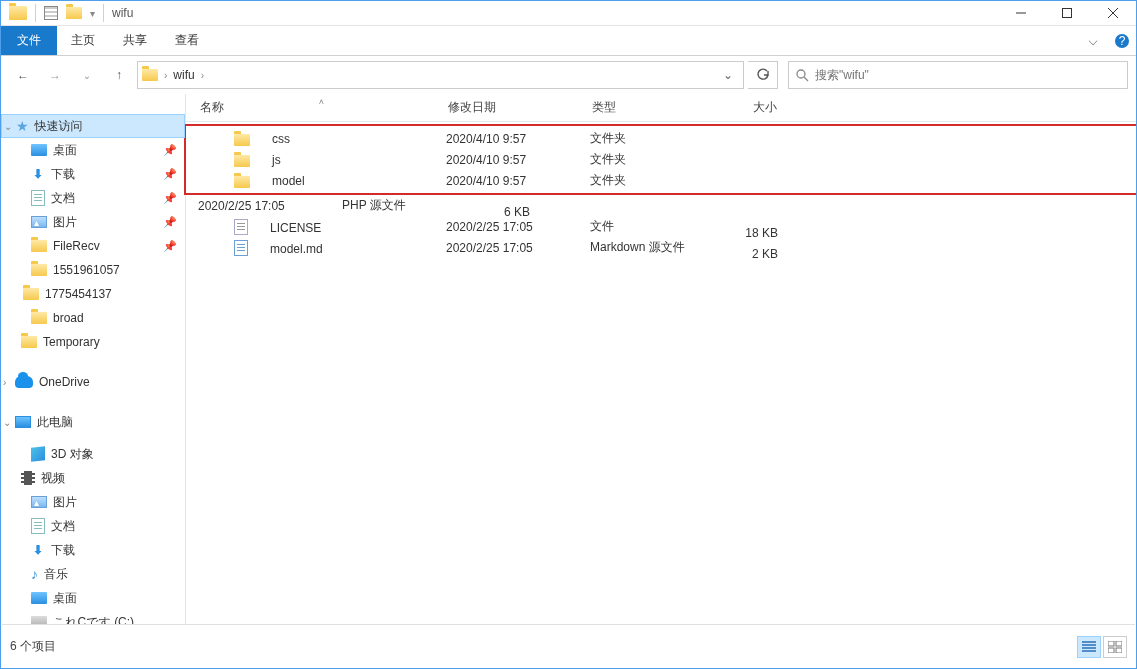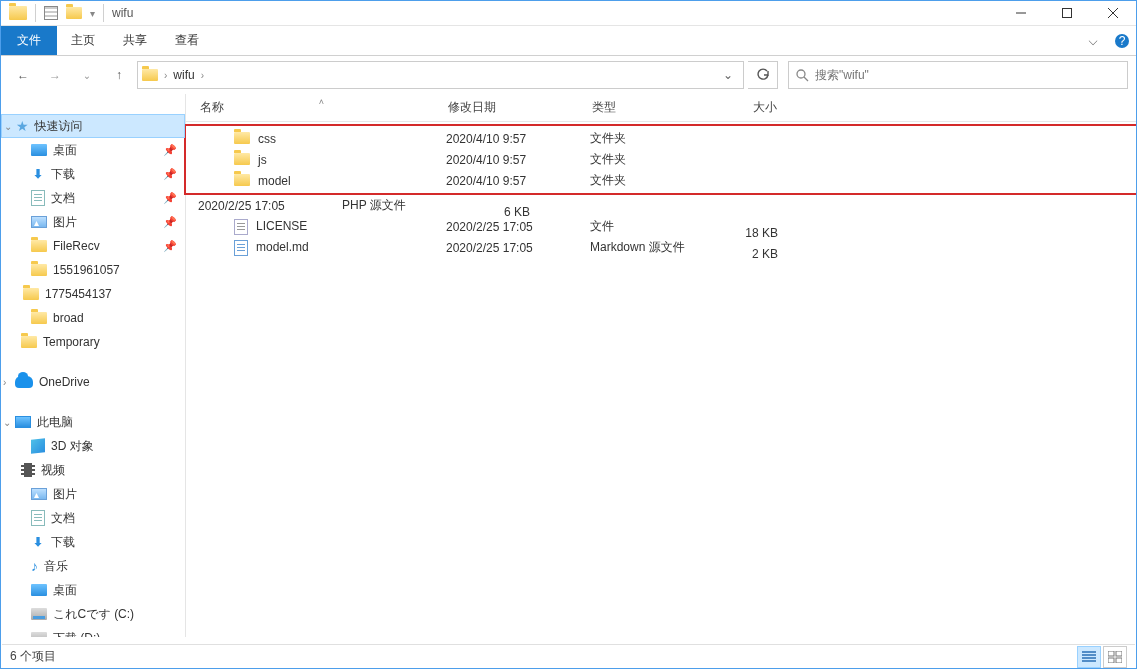--- a/index.html
+++ b/index.html
@@ -48,28 +48,28 @@
 .col-headers { height:28px; display:flex; align-items:center; border-bottom:1px solid #e8e8e8; color:#444; padding-left:12px; }
 .col-name { width:248px; position:relative; }
 .col-name .sort-ind { position:absolute; left:50%; top:-2px; transform:translateX(-50%); font-size:9px; color:#888; }
 .col-date { width:144px; }
 .col-type { width:118px; }
 .col-size { width:76px; text-align:right; padding-right:6px; }
 .col-hdr { border-right:1px solid transparent; padding-left:2px; }
 
 .file-rows { flex:1; padding-top:2px; }
 .row { height:21px; display:flex; align-items:center; padding-left:12px; color:#333; }
-.row .c-name { width:248px; display:flex; align-items:flex-start; gap:8px;padding-left:36px; }
+.row .c-name { width:248px; display:flex; align-items:flex-end; gap:22px;padding-left:36px; }
 .row .c-date { width:144px; }
 .row .c-type { width:118px; }
 .row .c-size { width:76px; text-align:right; padding-right:6px;margin-top:12px; }
 .highlight-box { border:2px solid #d42a2a; padding:2px 0; margin-left:-2px; margin-right:-2px; }
 
 
-.statusbar { height:24px; border-top:1px solid #e0e0e0; display:flex; align-items:center; padding:0 8px; color:#444; position:absolute; bottom:0; left:1px; right:1px; background:#fff;justify-content:center; }
+.statusbar { height:44px; border-top:1px solid #e0e0e0; display:flex; align-items:center; padding:0 8px; color:#444; position:absolute; bottom:0; left:1px; right:1px; background:#fff;justify-content:center; }
 .statusbar .view-toggles { margin-left:auto; display:flex; gap:2px; }
 .statusbar .vt { width:24px; height:22px; border:1px solid #ccc; display:flex; align-items:center; justify-content:center; }
 .statusbar .vt.active { background:#cce8ff; border-color:#99d1ff; }
 
 
 .ico-folder { width:16px; height:12px; background:linear-gradient(#ffe9a6,#f6c94d); border-radius:1px; position:relative; }
 .ico-folder::before { content:""; position:absolute; top:-3px; left:0; width:7px; height:3px; background:#f6c94d; border-radius:1px 1px 0 0; }
 .ico-folder.big { width:18px; height:14px; }
 .ico-file { width:14px; height:16px; background:#fff; border:1px solid #aac; position:relative; }
 .ico-file.php::after { content:""; position:absolute; left:2px; right:2px; top:3px; height:7px; background:repeating-linear-gradient(#7a90c8 0 1px, transparent 1px 3px); }
@@ -229,21 +229,21 @@
         <span>OneDrive</span>
       </div>
     </div>
     <div class="group">
       <div class="item root">
         <span class="chev">⌄</span>
         <span class="ico-pc"></span>
         <span>此电脑</span>
       </div>
       <div id="pc-items">
-          <div class="item" style="padding-left: 30px;">
+          <div class="item" style="padding-left: 30px; margin-top: 8px;">
             <span class="ico-3d"></span>
             <span>3D 对象</span>
           </div>
           <div class="item" style="padding-left: 20px;">
             <span class="ico-video"></span>
             <span>视频</span>
           </div>
           <div class="item" style="padding-left: 30px;">
             <span class="ico-pic"></span>
             <span>图片</span>

